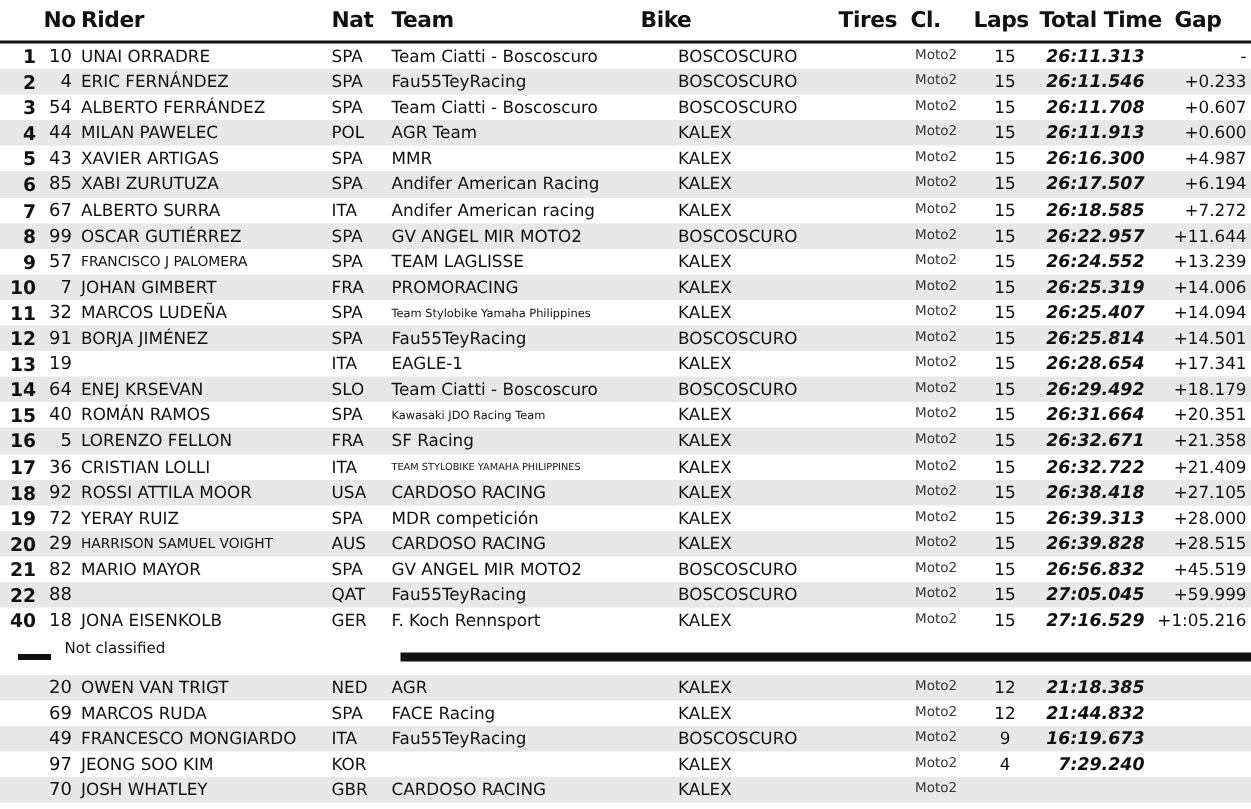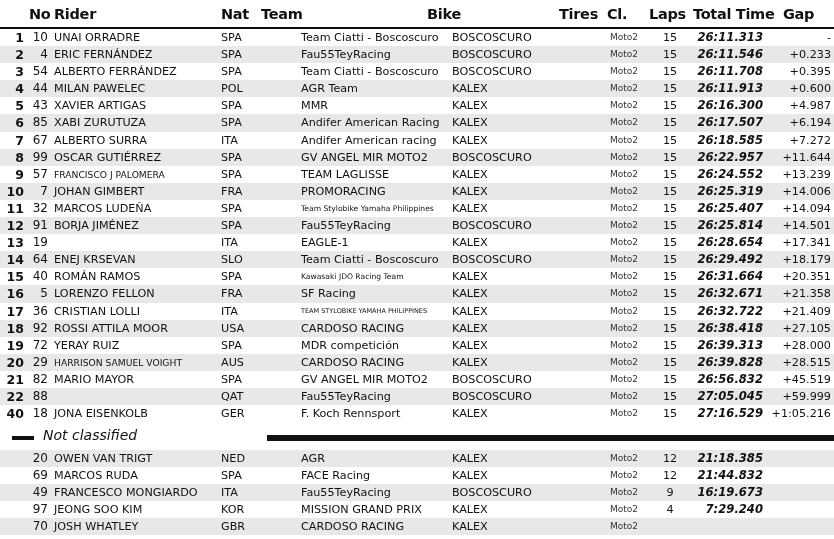--- a/index.html
+++ b/index.html
@@ -9,32 +9,32 @@
     .hdr span { position:absolute; top:6px; font-size:14.5px; font-weight:bold; letter-spacing:-0.3px; color:#111; }
     .hdr-line { position:absolute; left:0; top:27px; width:834px; height:2px; background:#111; }
     .rows { position:absolute; left:0; top:29px; width:834px; }
     .row { position:relative; height:17.1px; font-size:11.2px; line-height:17px; }
     .row.alt { background:#e8e8e8; }
     .row span { position:absolute; top:0; white-space:nowrap; }
     .c-pos { left:0; width:24px; text-align:right; font-weight:bold; font-size:12.5px; }
     .c-no { left:26px; width:22px; text-align:right; font-size:12px; }
     .c-rider { left:54px; }
     .c-nat { left:221px;text-align:right; }
-    .c-team { left:261px;margin-left:40px; }
+    .c-team { left:261px; }
     .c-bike { left:452px; }
     .c-cl { left:610px; font-size:9px; color:#333; }
     .c-laps { left:655px; width:30px; text-align:center; }
     .c-time { left:690px; width:73px; text-align:right; font-weight:bold; font-size:11.6px;font-style:italic; }
     .c-gap { left:764px; width:67px; text-align:right; }
     .small { font-size:7.6px !important; }
     .tiny  { font-size:6.5px !important; }
     .rider-small { font-size:9.2px !important; }
     .nc { position:absolute; left:0; top:424px; width:834px; height:26px; }
     .nc-bar-left { position:absolute; left:12px; top:12px; width:22px; height:4px; background:#111; }
-    .nc-label { position:absolute; left:43px; top:3px; font-size:14px; font-style:italic; }
+    .nc-label { position:absolute; left:43px; top:3px; font-size:10px; }
     .nc-bar-right { position:absolute; left:267px; top:11px; width:567px; height:6px; background:#111; }
     .rows2 { position:absolute; left:0; top:450px; width:834px; }
   </style>
 </head>
 <body>
 
 <div class="hdr">
   <span style="left:29px">No</span>
   <span style="left:54px">Rider</span>
   <span style="left:221px">Nat</span>
@@ -76,21 +76,21 @@
     <div class="row">
       <span class="c-pos">3</span>
       <span class="c-no">54</span>
       <span class="c-rider">ALBERTO FERRÁNDEZ</span>
       <span class="c-nat">SPA</span>
       <span class="c-team">Team Ciatti - Boscoscuro</span>
       <span class="c-bike">BOSCOSCURO</span>
       <span class="c-cl">Moto2</span>
       <span class="c-laps">15</span>
       <span class="c-time">26:11.708</span>
-      <span class="c-gap">+0.395</span>
+      <span class="c-gap">+0.607</span>
     </div>
     <div class="row alt">
       <span class="c-pos">4</span>
       <span class="c-no">44</span>
       <span class="c-rider">MILAN PAWELEC</span>
       <span class="c-nat">POL</span>
       <span class="c-team">AGR Team</span>
       <span class="c-bike">KALEX</span>
       <span class="c-cl">Moto2</span>
       <span class="c-laps">15</span>
@@ -359,21 +359,20 @@
       <span class="c-team">Fau55TeyRacing</span>
       <span class="c-bike">BOSCOSCURO</span>
       <span class="c-cl">Moto2</span>
       <span class="c-laps">9</span>
       <span class="c-time">16:19.673</span>
     </div>
     <div class="row">
       <span class="c-no">97</span>
       <span class="c-rider">JEONG SOO KIM</span>
       <span class="c-nat">KOR</span>
-      <span class="c-team">MISSION GRAND PRIX</span>
       <span class="c-bike">KALEX</span>
       <span class="c-cl">Moto2</span>
       <span class="c-laps">4</span>
       <span class="c-time">7:29.240</span>
     </div>
     <div class="row alt">
       <span class="c-no">70</span>
       <span class="c-rider">JOSH WHATLEY</span>
       <span class="c-nat">GBR</span>
       <span class="c-team">CARDOSO RACING</span>

